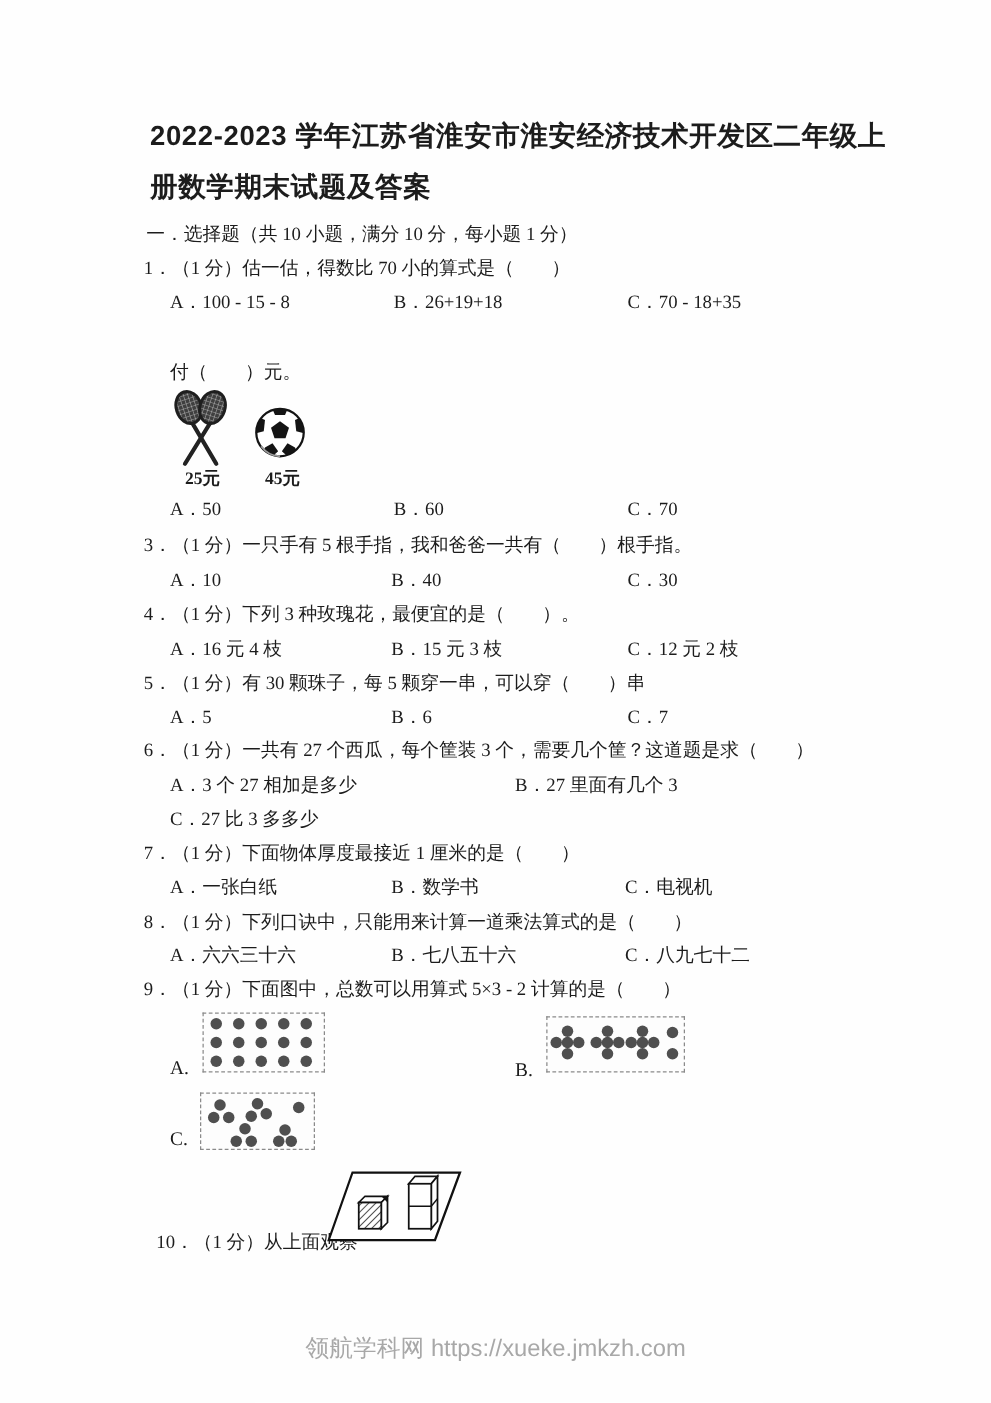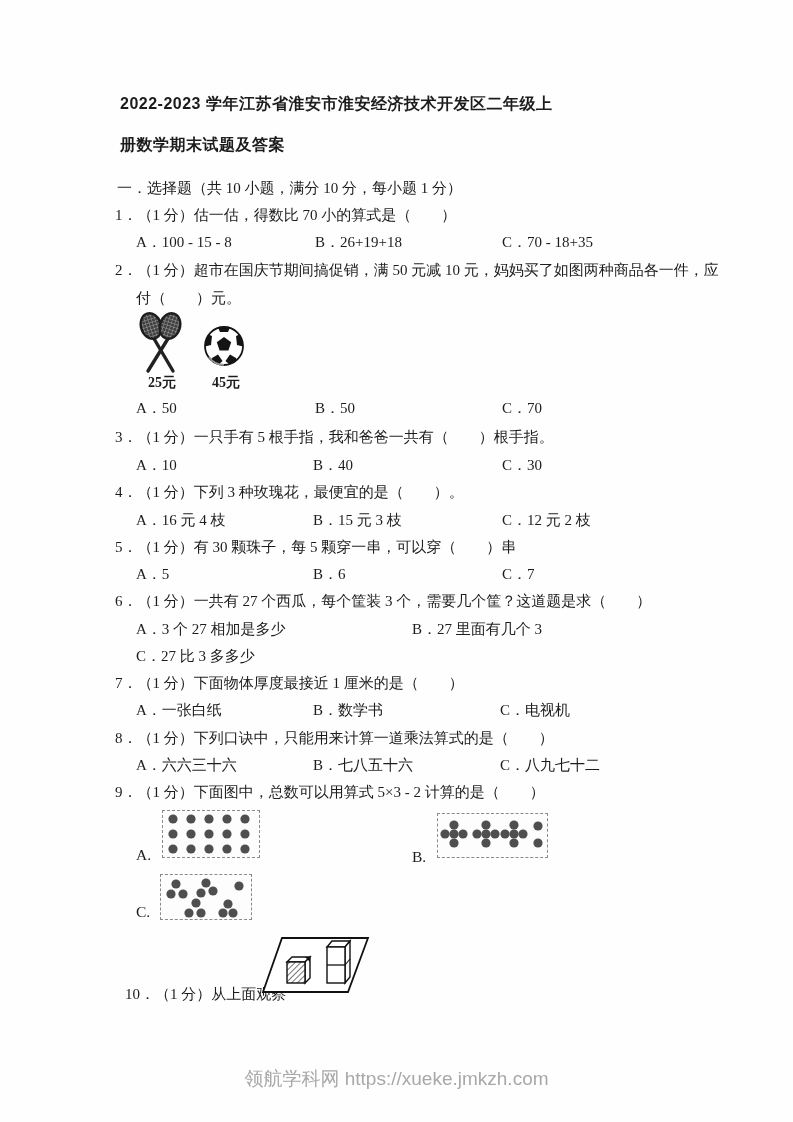--- a/index.html
+++ b/index.html
@@ -1,19 +1,19 @@
 <!DOCTYPE html>
 <html><head>
 <meta charset="utf-8">
 <style>
   html,body{margin:0;padding:0;}
   body{width:793px;height:1122px;background:#ffffff;}
   .page{position:relative;width:793px;height:1122px;background:#fefefe;overflow:hidden;
         font-family:"Liberation Serif","DejaVu Serif",serif;color:#1c1c1c;}
-  .titleline{position:absolute;white-space:nowrap;font-size:16px;font-weight:bold;
+  .titleline{position:absolute;white-space:nowrap;font-size:22px;font-weight:bold;
              letter-spacing:0.5px;font-family:"Liberation Sans","DejaVu Sans",sans-serif;}
   .line{position:absolute;white-space:nowrap;font-size:15px;line-height:20px;font-family:Liberation Serif, serif;}
   .figbox{position:absolute;border:1px dashed #8a8a8a;background:#fdfdfd;}
   .figlabel{position:absolute;font-size:15.5px;}
   .pricelabel{position:absolute;font-size:14px;font-weight:bold;}
   .footer{position:absolute;left:0;top:1066px;width:793px;text-align:center;
           font-size:19px;color:#a8a8a8;font-family:"Liberation Sans","DejaVu Sans",sans-serif;}
   svg{position:absolute;}
 </style>
 </head>
@@ -24,21 +24,20 @@
   <div class="titleline" style="left:120px;top:94px">2022-2023 学年江苏省淮安市淮安经济技术开发区二年级上</div>
   <div class="titleline" style="left:120px;top:135px">册数学期末试题及答案</div>
 
   <div class="line" style="left:117px;top:178px">一．选择题（共 10 小题，满分 10 分，每小题 1 分）</div>
 
   <div class="line" style="left:115px;top:205px">1．（1 分）估一估，得数比 70 小的算式是（　　）</div>
   <div class="line" style="left:136px;top:232px">A．100 - 15 - 8</div>
   <div class="line" style="left:315px;top:232px">B．26+19+18</div>
   <div class="line" style="left:502px;top:232px">C．70 - 18+35</div>
 
-  <div class="line" style="left:115px;top:260px">2．（1 分）超市在国庆节期间搞促销，满 50 元减 10 元，妈妈买了如图两种商品各一件，应</div>
   <div class="line" style="left:136px;top:288px">付（　　）元。</div>
 
   <svg style="left:136px;top:312px" width="50" height="64" viewBox="0 0 50 64">
     <defs>
       <pattern id="mesh" width="3.4" height="3.4" patternUnits="userSpaceOnUse">
         <rect width="3.4" height="3.4" fill="#3f3f3f"></rect>
         <path d="M0 0 H3.4 M0 0 V3.4" stroke="#b9b9b9" stroke-width="0.8"></path>
       </pattern>
     </defs>
     <line x1="17" y1="25" x2="37" y2="59" stroke="#222" stroke-width="3.4" stroke-linecap="round"></line>
@@ -61,21 +60,21 @@
       <polygon points="0,7 9,11 8,20 0,22"></polygon>
       <polygon points="42,7 33,11 34,20 42,22"></polygon>
       <polygon points="9,33 15,29.5 19.5,36 13,42 6,39"></polygon>
       <polygon points="33,33 27,29.5 22.5,36 29,42 36,39"></polygon>
     </g>
     <path d="M6 32 A19 19 0 0 0 21 40" fill="none" stroke="#9a9a9a" stroke-width="1.5"></path>
   </svg>
   <div class="pricelabel" style="left:212px;top:374px">45元</div>
 
   <div class="line" style="left:136px;top:398px">A．50</div>
-  <div class="line" style="left:315px;top:398px">B．50</div>
+  <div class="line" style="left:315px;top:398px">B．60</div>
   <div class="line" style="left:502px;top:398px">C．70</div>
 
   <div class="line" style="left:115px;top:427px">3．（1 分）一只手有 5 根手指，我和爸爸一共有（　　）根手指。</div>
   <div class="line" style="left:136px;top:455px">A．10</div>
   <div class="line" style="left:313px;top:455px">B．40</div>
   <div class="line" style="left:502px;top:455px">C．30</div>
 
   <div class="line" style="left:115px;top:482px">4．（1 分）下列 3 种玫瑰花，最便宜的是（　　）。</div>
   <div class="line" style="left:136px;top:510px">A．16 元 4 枝</div>
   <div class="line" style="left:313px;top:510px">B．15 元 3 枝</div>

